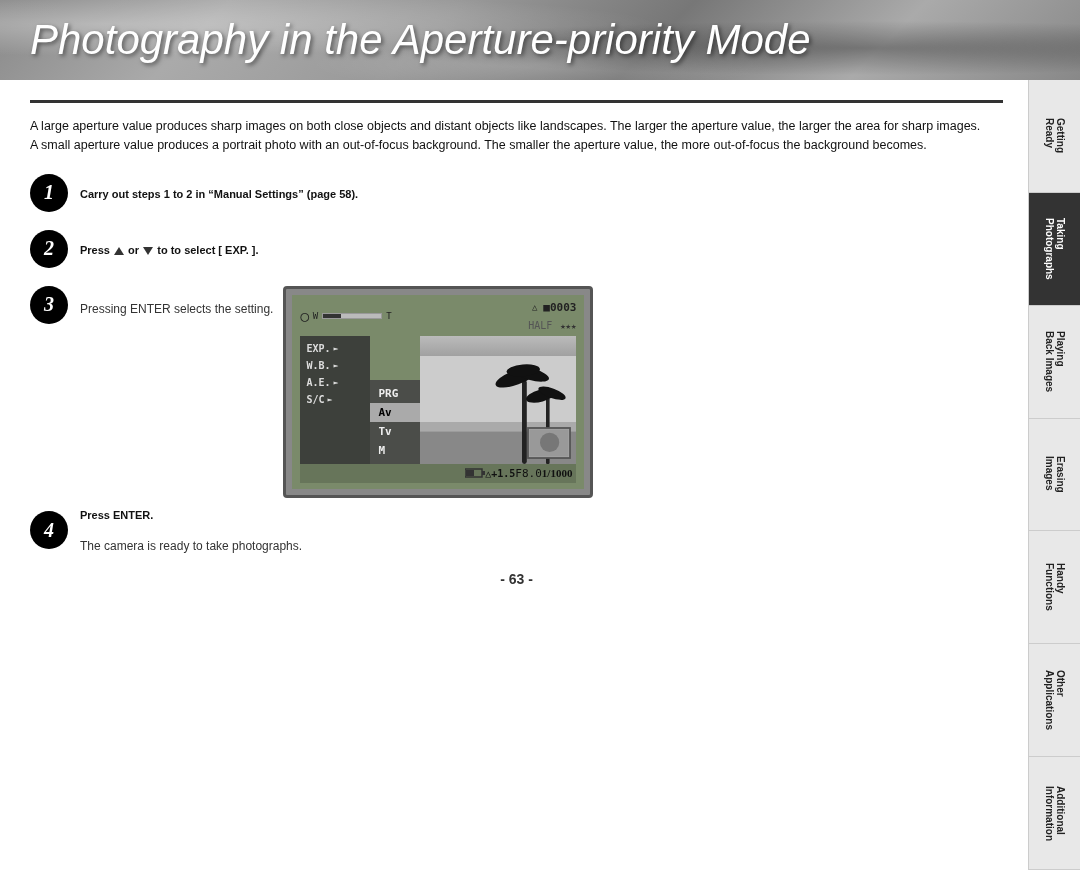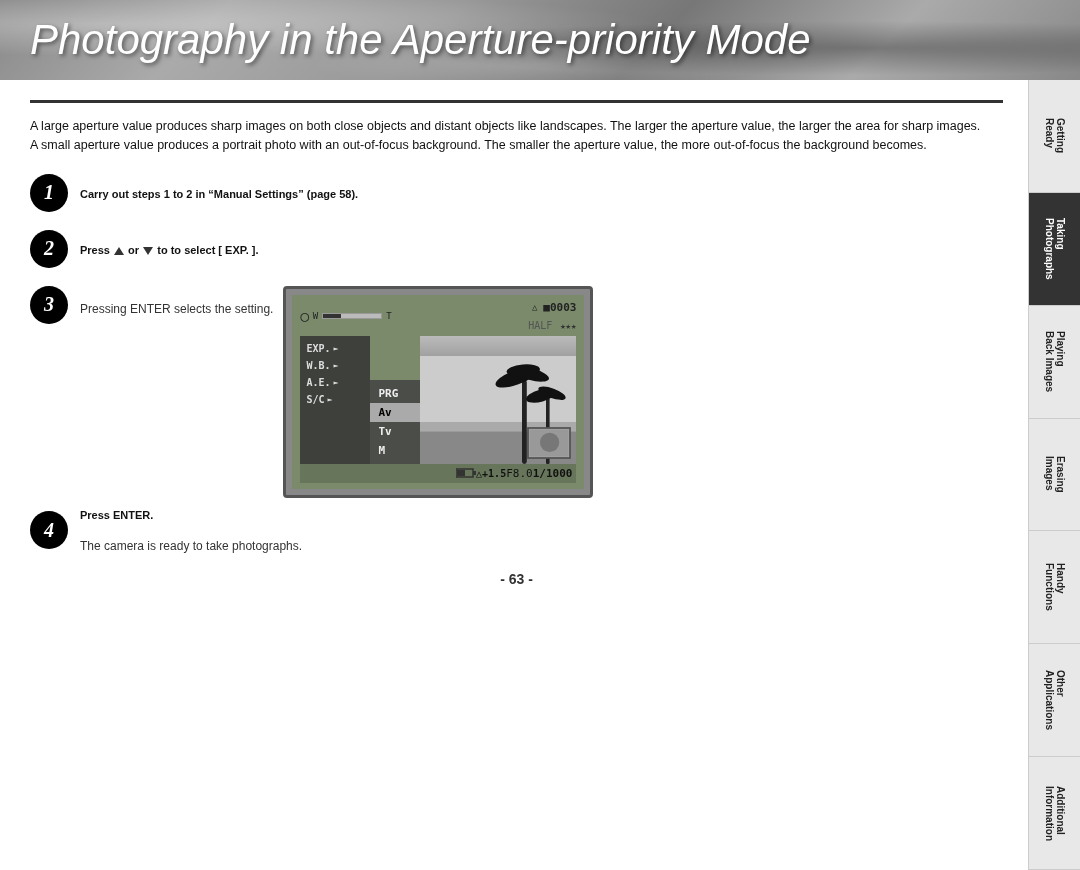--- a/index.html
+++ b/index.html
@@ -447,21 +447,21 @@
           <div class="lcd-bottom">
             <div>
               <svg width="20" height="10" viewBox="0 0 20 10">
                 <rect x="0" y="1" width="17" height="8" fill="none" stroke="#333" stroke-width="1.5"></rect>
                 <rect x="17" y="3" width="3" height="4" fill="#333"></rect>
                 <rect x="1" y="2" width="8" height="6" fill="#333"></rect>
               </svg>
             </div>
             <span style="font-size:10px;font-weight:bold;color:#111;">△+1.5</span>
             <span style="font-size:11px;font-weight:normal;color:#111;">F8.0</span>
-            <span style="font-size:11px;font-weight:bold;color:#111;">1/1000</span>
+            <span style="font-size:11px;font-weight:bold;color:#111;font-family:Liberation Serif, serif;">1/1000</span>
           </div>
         </div>
       </div>
     </div>
 
     <div class="step-row" style="margin-top:8px;">
       <div class="step-num-img">4</div>
       <div class="step-content">
         <div class="step-main">Press ENTER.</div>
         <div class="step-sub">The camera is ready to take photographs.</div>

